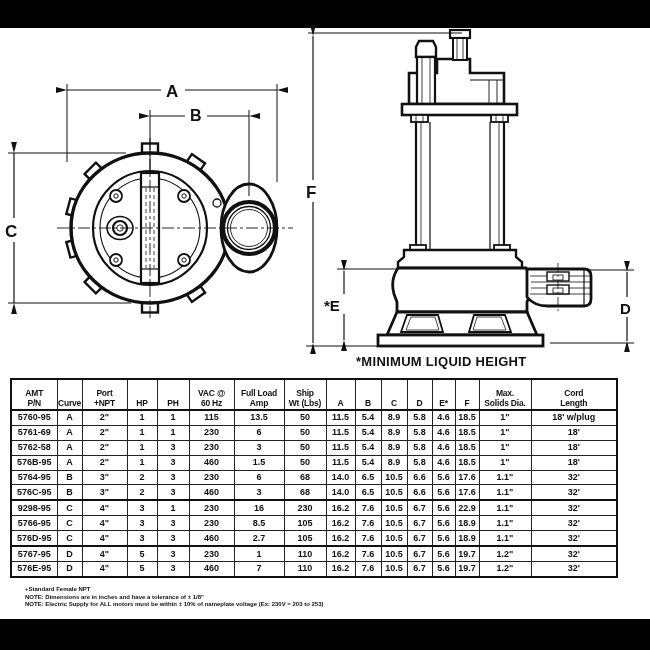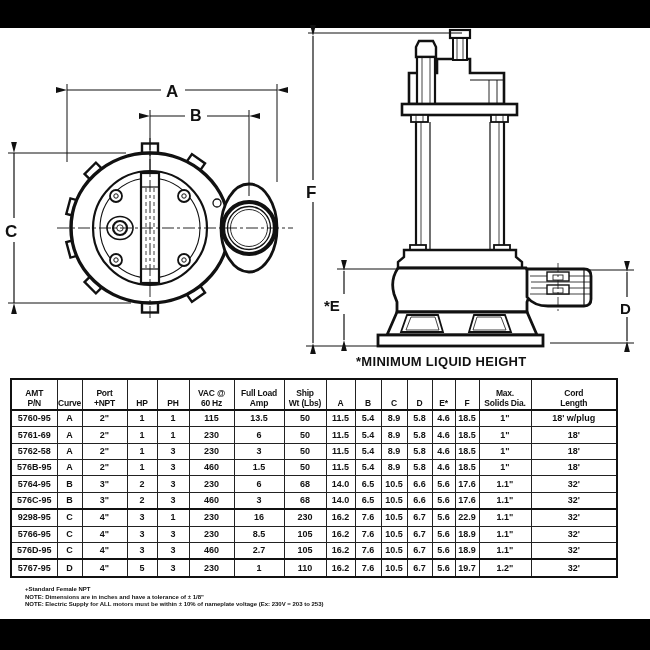--- a/index.html
+++ b/index.html
@@ -428,20 +428,38 @@
           <td>110</td>
           <td>16.2</td>
           <td>7.6</td>
           <td>10.5</td>
           <td>6.7</td>
           <td>5.6</td>
           <td>19.7</td>
           <td>1.2"</td>
           <td>32'</td>
         </tr>
+        <tr>
+          <td>576E-95</td>
+          <td>D</td>
+          <td>4"</td>
+          <td>5</td>
+          <td>3</td>
+          <td>460</td>
+          <td>7</td>
+          <td>110</td>
+          <td>16.2</td>
+          <td>7.6</td>
+          <td>10.5</td>
+          <td>6.7</td>
+          <td>5.6</td>
+          <td>19.7</td>
+          <td>1.2"</td>
+          <td>32'</td>
+        </tr>
       </tbody>
   </table>
 
   <div class="footnotes">
     <div>+Standard Female NPT</div>
     <div>NOTE: Dimensions are in inches and have a tolerance of ± 1/8"</div>
     <div>NOTE:  Electric Supply for ALL motors must be within ± 10% of nameplate voltage (Ex: 230V = 203 to 253)</div>
   </div>
 </div>
 

